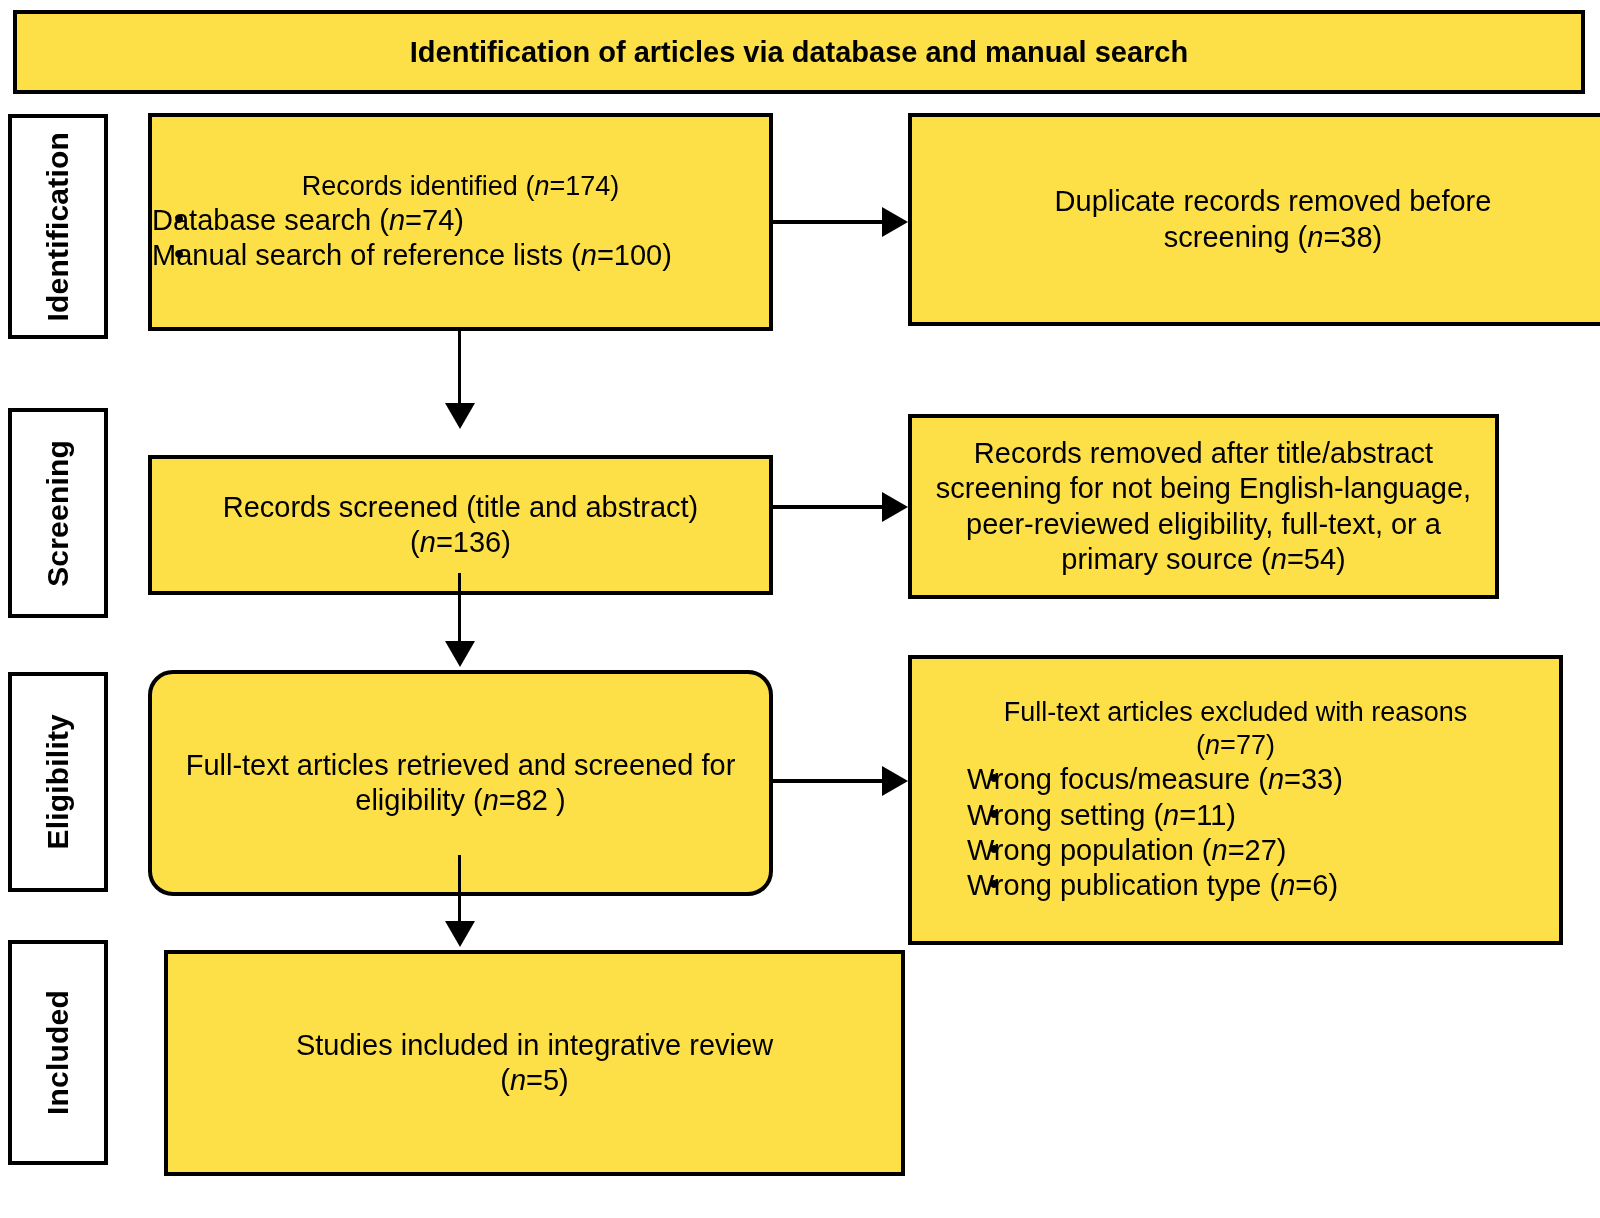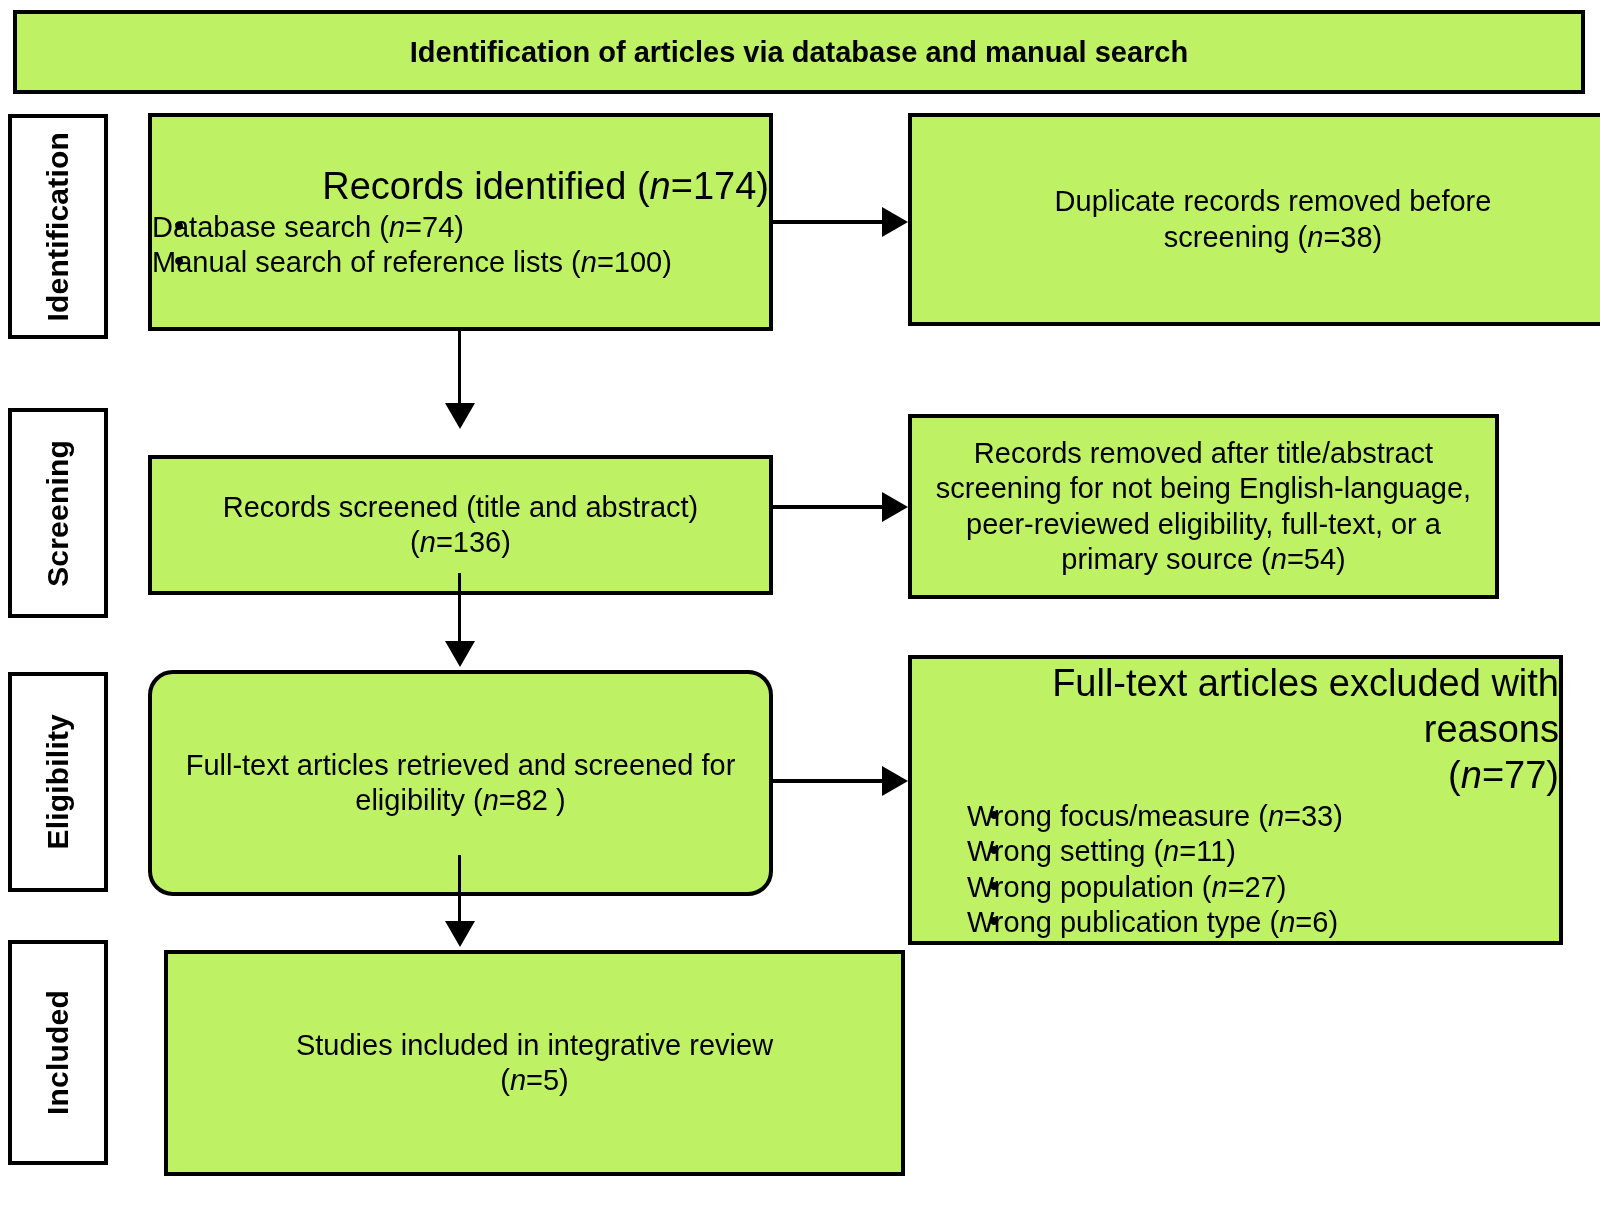--- a/index.html
+++ b/index.html
@@ -15,21 +15,21 @@
     position: relative;
     width: 1600px;
     height: 1218px;
     background: #ffffff;
     overflow: hidden;
   }
   .box {
     position: absolute;
     box-sizing: border-box;
     border: 4px solid #000000;
-    background: #bef264;
+    background: #fde047;
     display: flex;
     align-items: center;
     justify-content: center;
   }
   .stage-box {
     position: absolute;
     box-sizing: border-box;
     border: 4px solid #000000;
     background: #ffffff;
     display: flex;
@@ -57,22 +57,22 @@
     line-height: 1.22;
     width: 100%;
     padding: 0 10px;
     box-sizing: border-box;
   }
   .content-block {
     width: 100%;
     box-sizing: border-box;
   }
   .lead-line {
-    font-size: 38px;
-    text-align: right;
+    font-size: 27px;
+    text-align: center;
     line-height: 1.22;
   }
   .bullets {
     list-style: none;
     margin: 0;
     padding: 0;
   }
   .bullets li {
     position: relative;
     font-size: 29px;

